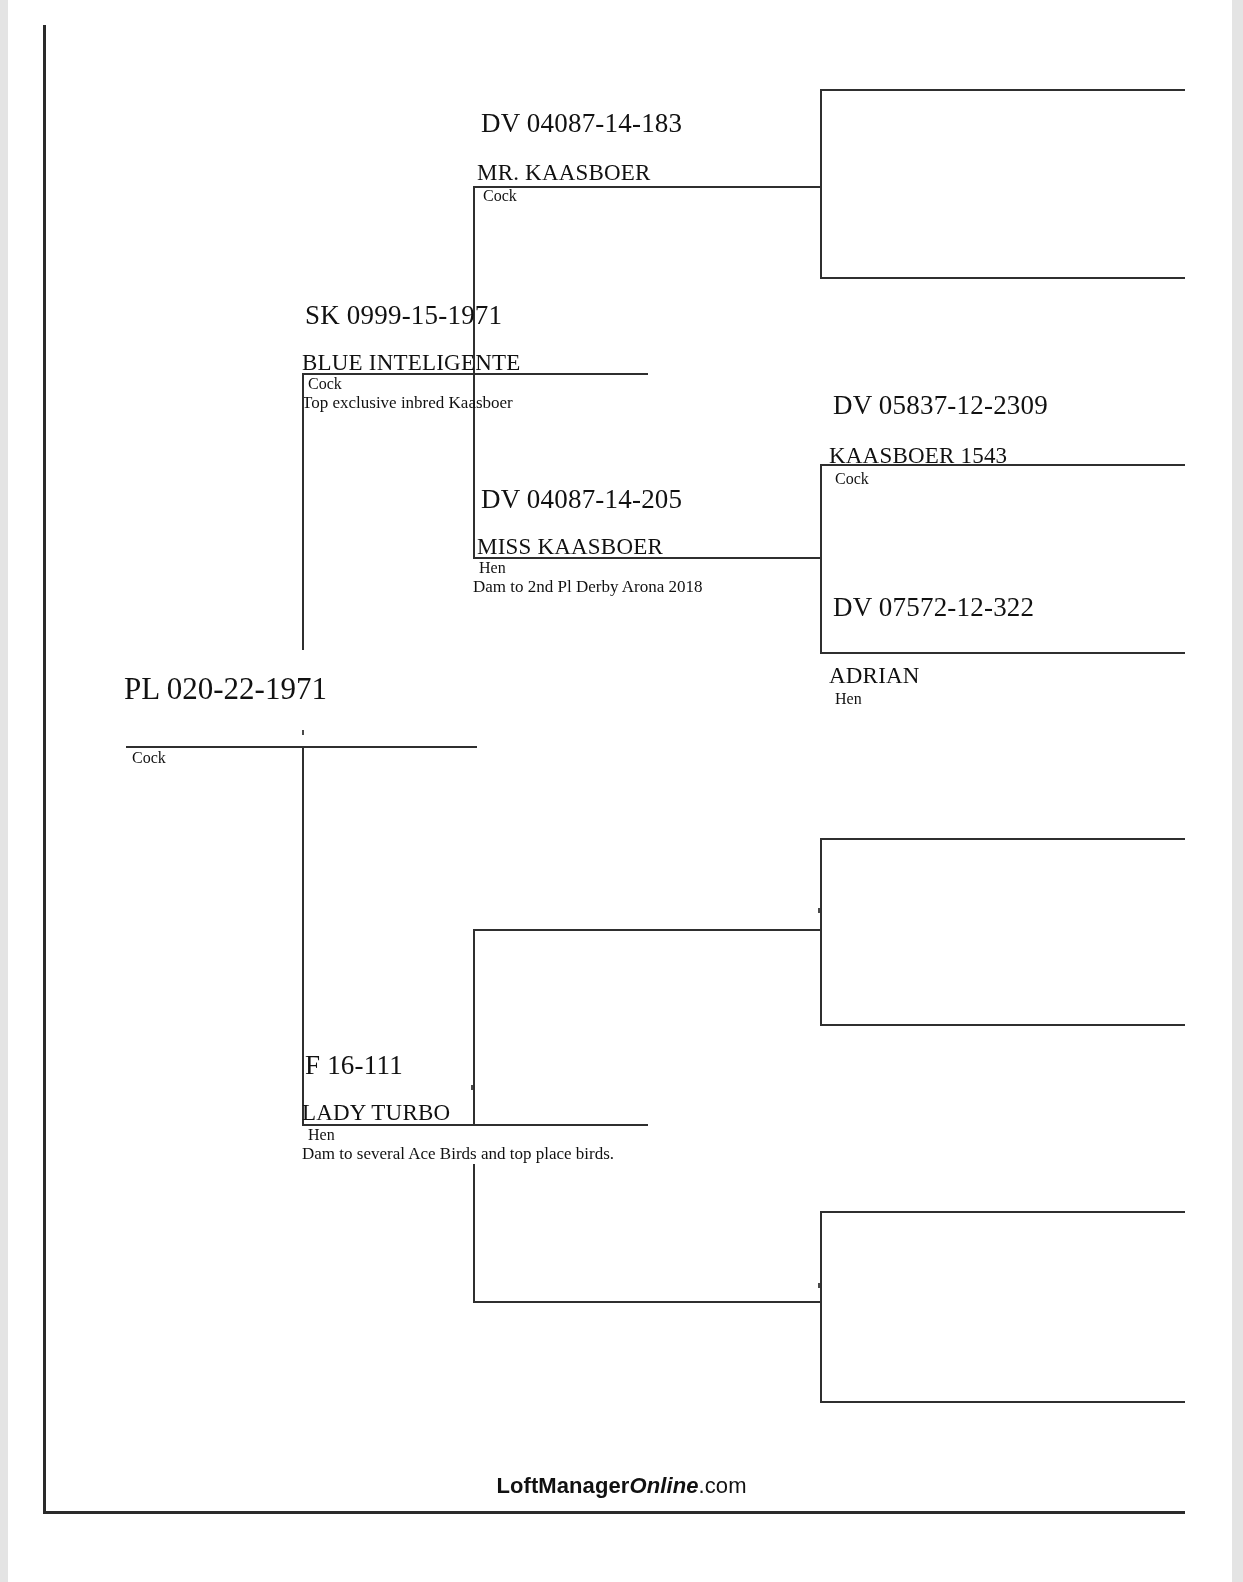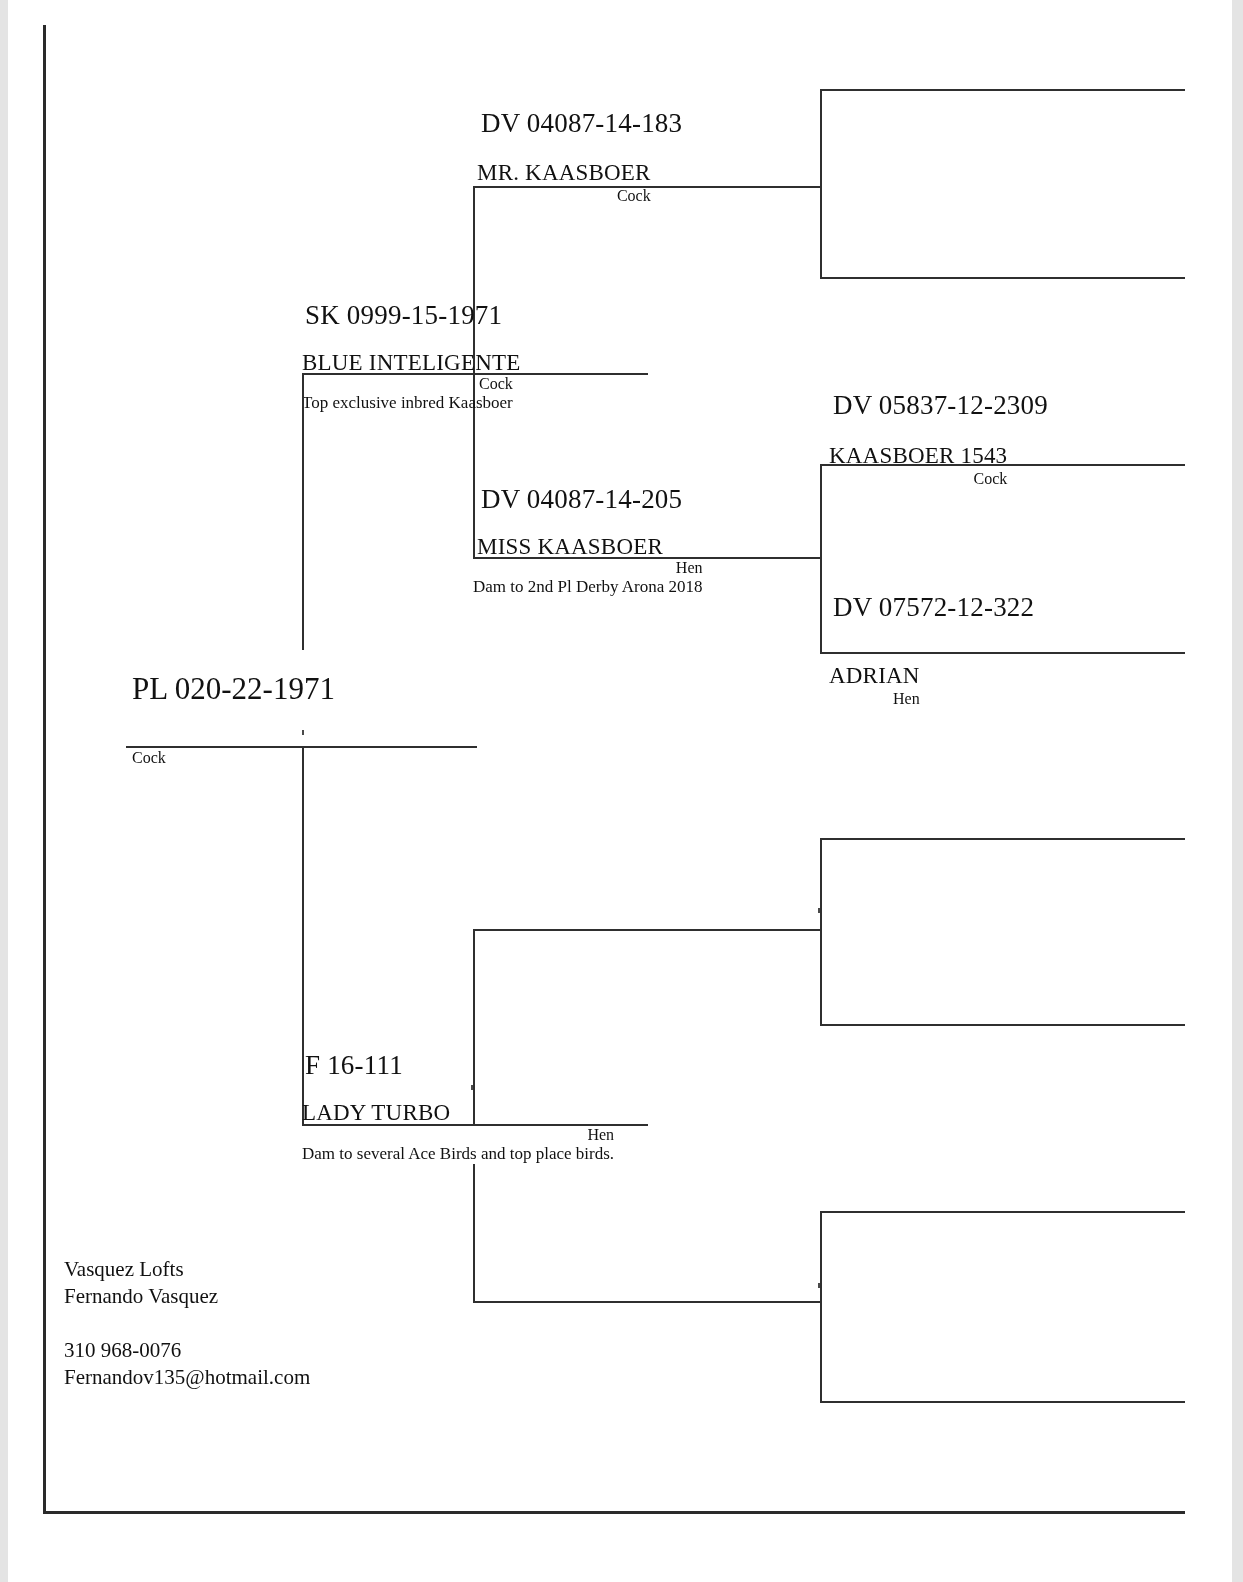--- a/index.html
+++ b/index.html
@@ -47,21 +47,21 @@
     width: 1142px; height: 3px;
     background: #2a2a2a;
   }
 
   
   .hline { position: absolute; background: #2f2f2f; height: 2px; }
   .vline { position: absolute; background: #2f2f2f; width: 2px; }
   .tick  { position: absolute; background: #4a4a4a; width: 2px; height: 5px; }
 
   
-  .bird { position: absolute; text-align: right; }
+  .bird { position: absolute; }
   .ring {
     font-size: 27px;
     line-height: 30px;
     white-space: nowrap;
     letter-spacing: 0.2px;
   }
   .name {
     font-size: 23px;
     line-height: 26px;
     white-space: nowrap;
@@ -181,21 +181,21 @@
   </div>
   <div class="bird" style="left:477px; top:534px;">
     <div class="name">MISS KAASBOER</div>
   </div>
   <div class="hline" style="left:473px; top:557px; width:349px;"></div>
   <div class="bird" style="left:473px; top:558px;">
     <div class="sex">Hen</div>
     <div class="note">Dam to 2nd Pl Derby Arona 2018</div>
   </div>
 
-  <div class="bird" style="left:132px; top:672px;">
+  <div class="bird" style="left:124px; top:672px;">
     <div class="subject-ring">PL 020-22-1971</div>
   </div>
   <div class="bird" style="left:126px; top:722px;">
     <div class="name"></div>
   </div>
   <div class="hline" style="left:126px; top:746px; width:351px;"></div>
   <div class="bird" style="left:126px; top:748px;">
     <div class="sex">Cock</div>
   </div>
 
@@ -257,22 +257,18 @@
   <div class="hline" style="left:820px; top:1401px; width:365px;"></div>
 
   <div class="bird" style="left:833px; top:1197px;">
     <div class="ring"></div>
   </div>
   <div class="bird" style="left:833px; top:1387px;">
     <div class="ring"></div>
   </div>
   <div class="tick" style="left:818px; top:1283px;"></div>
 
-  <div class="contact">
-    <div>Vasquez Lofts</div>
-    <div>Fernando Vasquez</div>
-    <div class="gap"></div>
-    <div>310 968-0076</div>
-    <div>Fernandov135@hotmail.com</div>
-  </div>
-
+
+  <div class="brand">
+    <span class="b1">LoftManager</span><span class="b2">Online</span><span class="b3">.com</span>
+  </div>
 
 </div>
 
 </body></html>

